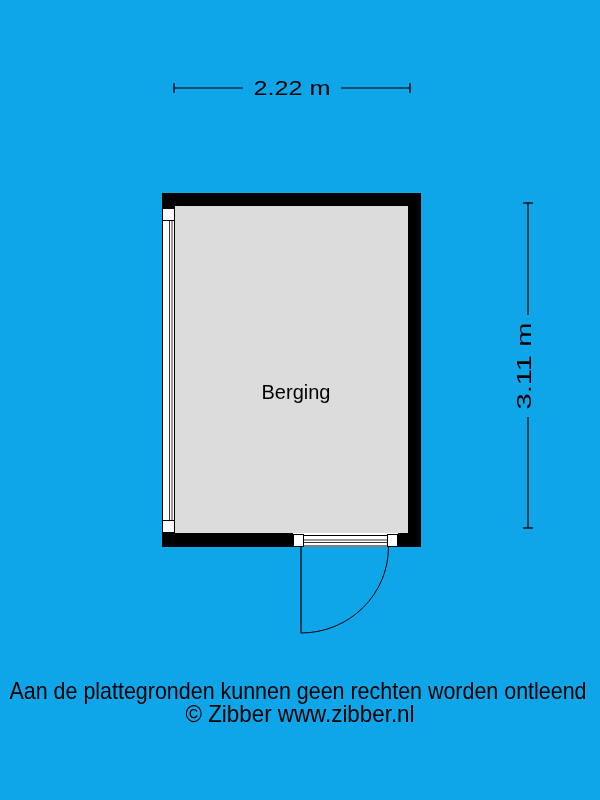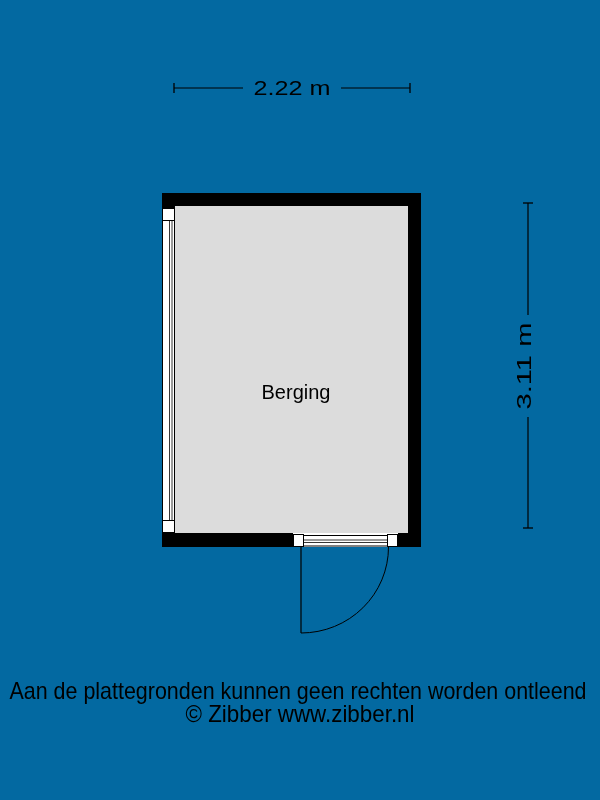--- a/index.html
+++ b/index.html
@@ -4,21 +4,21 @@
 <style>
   html, body {
     margin: 0;
     padding: 0;
     background: #ffffff;
   }
   .page {
     position: relative;
     width: 600px;
     height: 800px;
-    background: #0369a1;
+    background: #0ea5e9;
     overflow: hidden;
   }
   svg {
     display: block;
   }
   text {
     font-family: "Liberation Sans", sans-serif;
     fill: #000000;
   }
   .dim-label { font-size: 21px; }

